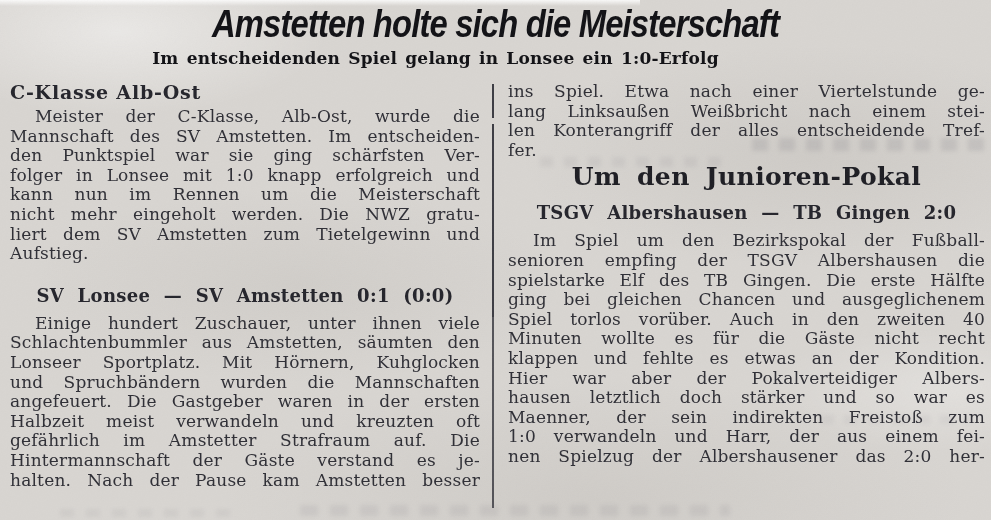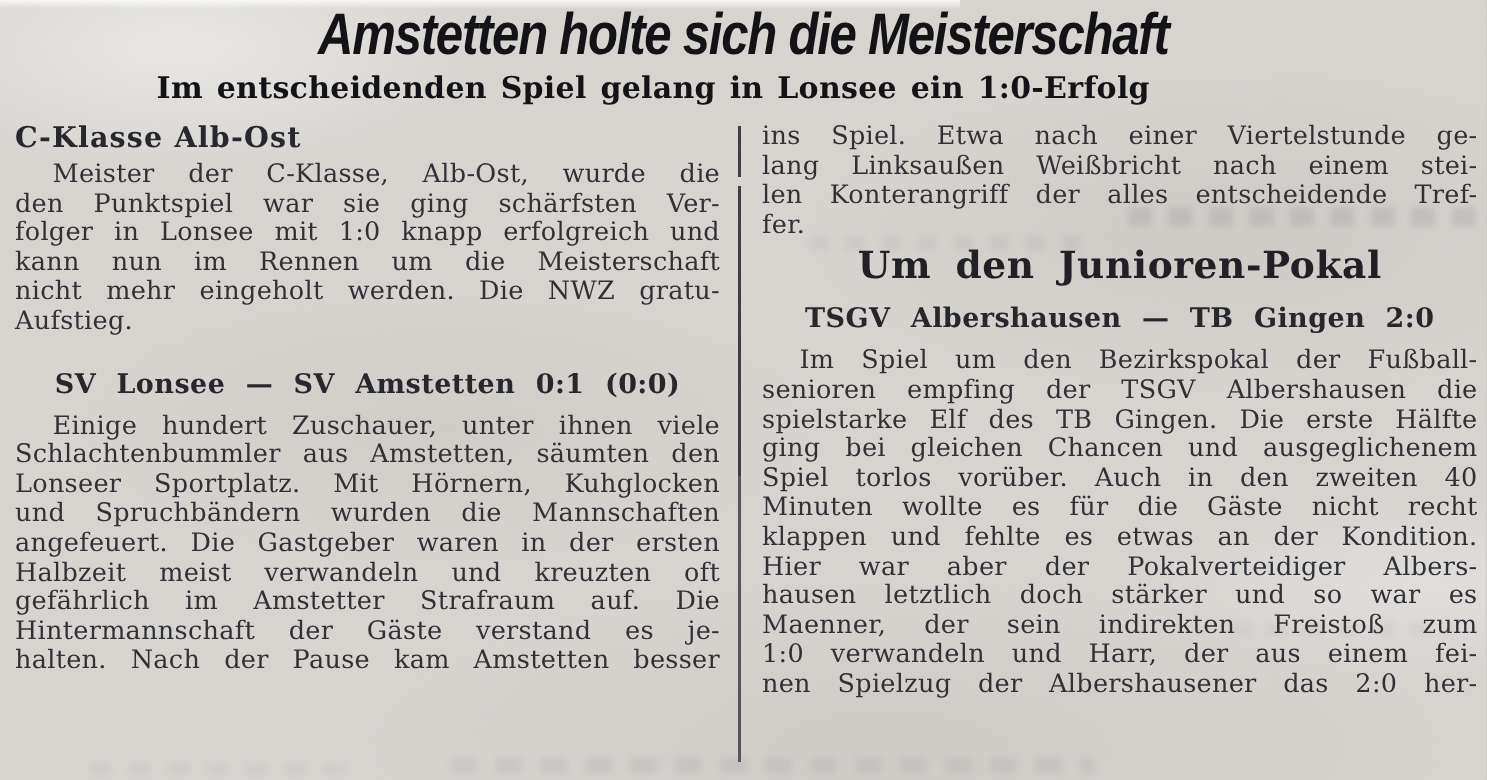--- a/index.html
+++ b/index.html
@@ -24,21 +24,21 @@
     position:absolute;left:0;top:1px;width:991px;height:45px;
     display:flex;align-items:center;justify-content:center;
     font-family:"Liberation Sans","DejaVu Sans",sans-serif;
     font-style:italic;font-weight:900;font-size:39px;letter-spacing:-1px;
     color:var(--headline-ink,#101014);
     transform:scaleX(.84);transform-origin:50% 50%;white-space:nowrap;
   }
   .subheadline{
     position:absolute;left:0;top:46px;width:871px;height:24px;
     display:flex;align-items:center;justify-content:center;
-    font-weight:700;font-size:20px;letter-spacing:.2px;word-spacing:2px;
+    font-weight:700;font-size:17px;letter-spacing:.2px;word-spacing:2px;
     color:var(--headline-ink,#15151a);white-space:nowrap;
   }
 
   .col{position:absolute;top:82px;font-size:17px;}
   .col-left{left:10px;width:470px;}
   .col-right{left:508px;width:477px;}
 
   .divider{
     position:absolute;left:492px;top:84px;width:2px;height:424px;
     background:linear-gradient(180deg,
@@ -90,24 +90,26 @@
 
   <div class="topsliver"></div>
 
   <div class="headline">Amstetten holte sich die Meisterschaft</div>
   <div class="subheadline">Im entscheidenden Spiel gelang in Lonsee ein 1:0-Erfolg</div>
 
   <div class="col col-left">
     <div class="sec-heading">C-Klasse Alb-Ost</div>
     <div class="mt-p">
         <div class="bodyline indent">Meister der C-Klasse, Alb-Ost, wurde die</div>
+        <div class="bodyline">Mannschaft des SV Amstetten. Im entscheiden-</div>
         <div class="bodyline">den Punktspiel war sie ging schärfsten Ver-</div>
         <div class="bodyline">folger in Lonsee mit 1:0 knapp erfolgreich und</div>
         <div class="bodyline">kann nun im Rennen um die Meisterschaft</div>
         <div class="bodyline">nicht mehr eingeholt werden. Die NWZ gratu-</div>
+        <div class="bodyline">liert dem SV Amstetten zum Tietelgewinn und</div>
         <div class="bodyline lastline">Aufstieg.</div>
       </div>
     <div class="match-heading mt-h2">SV Lonsee — SV Amstetten 0:1 (0:0)</div>
     <div class="mt-p2">
         <div class="bodyline indent">Einige hundert Zuschauer, unter ihnen viele</div>
         <div class="bodyline">Schlachtenbummler aus Amstetten, säumten den</div>
         <div class="bodyline">Lonseer Sportplatz. Mit Hörnern, Kuhglocken</div>
         <div class="bodyline">und Spruchbändern wurden die Mannschaften</div>
         <div class="bodyline">angefeuert. Die Gastgeber waren in der ersten</div>
         <div class="bodyline">Halbzeit meist verwandeln und kreuzten oft</div>

